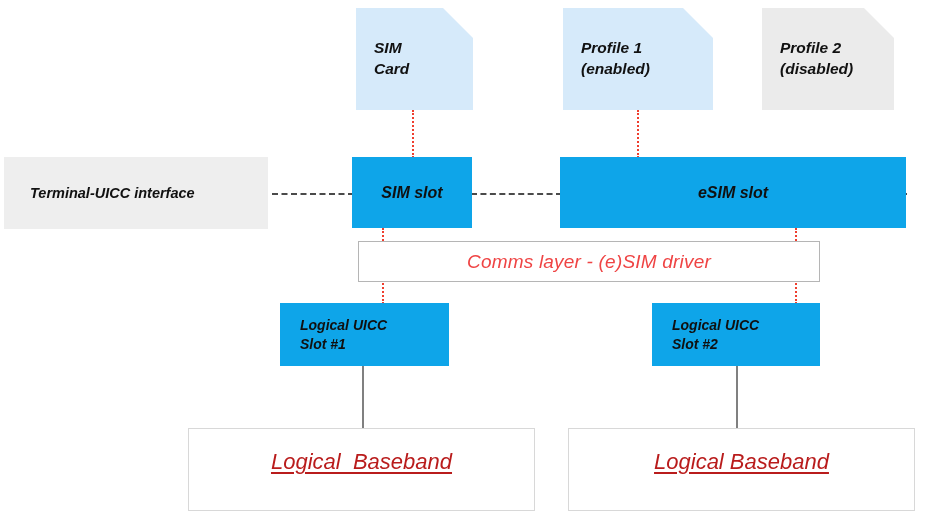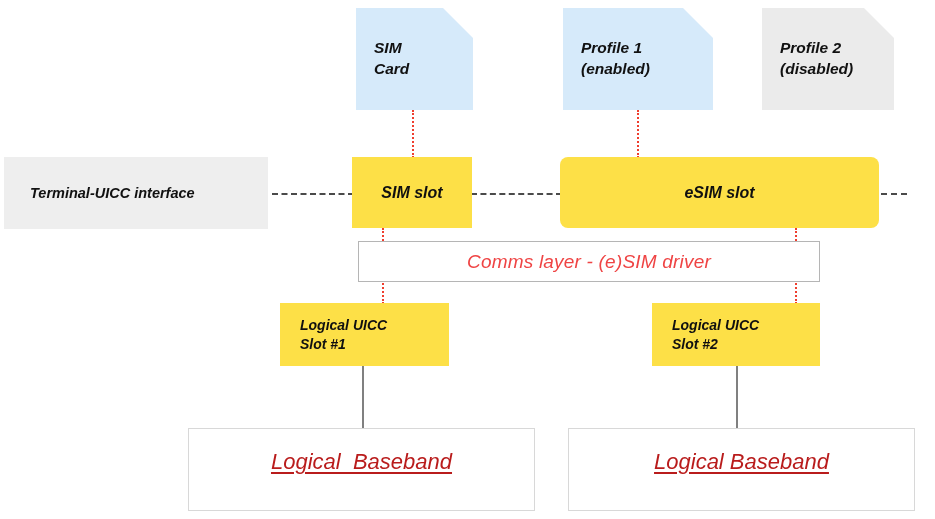--- a/index.html
+++ b/index.html
@@ -23,21 +23,21 @@
     font-size:15.5px;
     line-height:1.35;
     color:#111111;
     white-space:pre-line;
   }
   .card-blue{background:#d6eafa;}
   .card-gray{background:#ebebeb;}
 
   
   .slot{
-    background:#fde047;
+    background:#0ea5e9;
     display:flex;align-items:center;
     color:#101010;
     font-weight:bold;
   }
   .slot-center{justify-content:center;font-size:16px;}
   .slot-left{justify-content:flex-start;padding-left:20px;font-size:14px;line-height:1.35;white-space:pre-line;}
 
   
   .gray-box{
     background:#eeeeee;
@@ -108,21 +108,21 @@
   <div class="box card card-blue" style="left:563px;top:8px;width:150px;height:102px;">Profile 1
 (enabled)</div>
 
   <div class="box card card-gray" style="left:730px;top:8px;width:132px;height:102px;margin-left:32px;">Profile 2
 (disabled)</div>
 
   <div class="box gray-box" style="left:4px;top:157px;width:264px;height:72px;">Terminal-UICC interface</div>
 
   <div class="box slot slot-center" style="left:352px;top:157px;width:120px;height:71px;">SIM slot</div>
 
-  <div class="box slot slot-center" style="left:560px;top:157px;width:319px;height:71px;border-radius:8px;">eSIM slot</div>
+  <div class="box slot slot-center" style="left:560px;top:157px;width:346px;height:71px;">eSIM slot</div>
 
   <div class="box outline" style="left:358px;top:241px;width:462px;height:41px;">
     <span class="comms-text">Comms layer - (e)SIM driver</span>
   </div>
 
   <div class="box slot slot-left" style="left:280px;top:303px;width:169px;height:63px;">Logical UICC
 Slot #1</div>
 
   <div class="box slot slot-left" style="left:652px;top:303px;width:168px;height:63px;">Logical UICC
 Slot #2</div>

